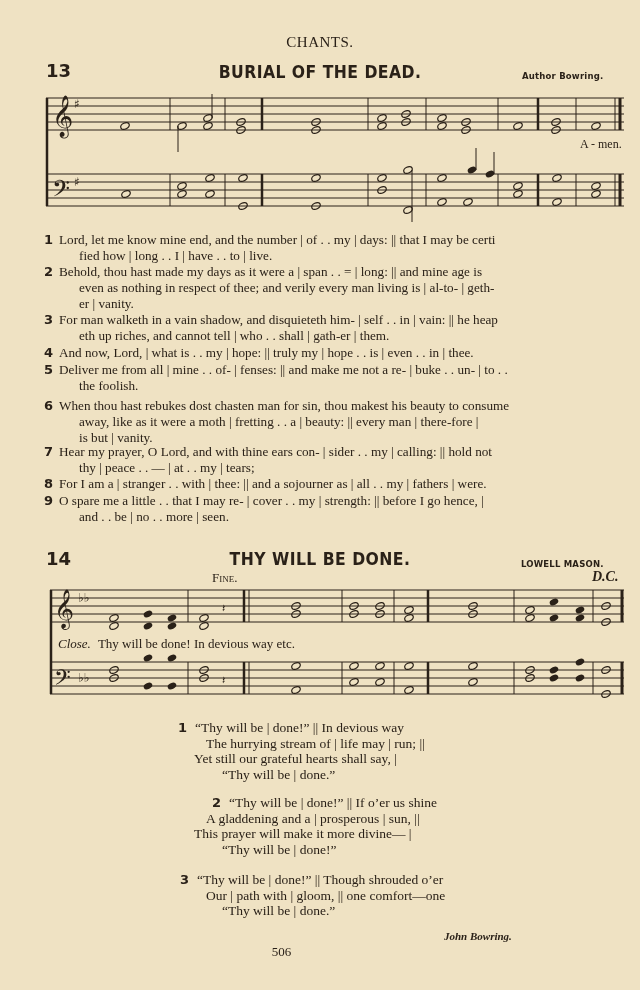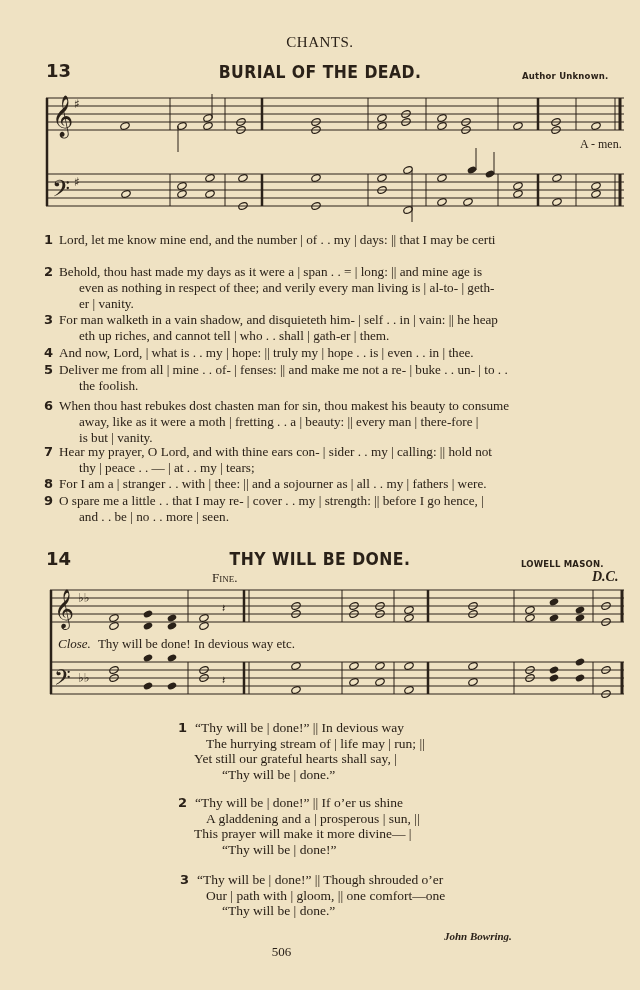--- a/index.html
+++ b/index.html
@@ -26,21 +26,21 @@
   .small-caps { font-variant:small-caps; }
   .italic { font-style:italic; }
 </style>
 </head>
 <body>
 
 <div class="abs section-head">CHANTS.</div>
 
 <div class="abs hymn-num" style="top:60px;left:46px;">13</div>
 <div class="abs hymn-title" style="top:62px;left:0;width:640px;text-align:center;">BURIAL OF THE DEAD.</div>
-<div class="abs author" style="top:71px;left:522px;">Author Unknown.</div>
+<div class="abs author" style="top:71px;left:522px;">Author Bowring.</div>
 
 <svg class="staff" style="left:0;top:88px;" width="640" height="140">
   <g stroke="#2a2118" stroke-width="1" fill="none">
 
     <line x1="46" y1="10" x2="624" y2="10"></line>
       <line x1="46" y1="18" x2="624" y2="18"></line>
     <line x1="46" y1="26" x2="624" y2="26"></line>
       <line x1="46" y1="34" x2="624" y2="34"></line>
     <line x1="46" y1="42" x2="624" y2="42"></line>
 
@@ -138,21 +138,21 @@
     <line x1="412" y1="82" x2="412" y2="134"></line>
       <line x1="476" y1="82" x2="476" y2="60"></line>
     <line x1="494" y1="86" x2="494" y2="64"></line>
   </g>
   <text x="580" y="60" font-size="12" fill="#2a2118" font-family="Liberation Serif, serif">A - men.</text>
 </svg>
 
 <div id="h13-verses">
     <div class="verse" style="top: 232px;">
       <span class="vn">1</span>
-      <div class="vt"><span>Lord, let me know mine end, and the number | of . . my | days: || that I may be certi</span></div>
+      <div class="vt"><span>Lord, let me know mine end, and the number | of . . my | days: || that I may be certi</span><span class="cont">fied how | long . . I | have . . to | live.</span></div>
     </div>
     <div class="verse" style="top: 264px;">
       <span class="vn">2</span>
       <div class="vt"><span>Behold, thou hast made my days as it were a | span . . = | long: || and mine age is</span><span class="cont">even as nothing in respect of thee; and verily every man living is | al-to- | geth-</span><span class="cont">er | vanity.</span></div>
     </div>
     <div class="verse" style="top: 312px;">
       <span class="vn">3</span>
       <div class="vt"><span>For man walketh in a vain shadow, and disquieteth him- | self . . in | vain: || he heap</span><span class="cont">eth up riches, and cannot tell | who . . shall | gath-er | them.</span></div>
     </div>
     <div class="verse" style="top: 345px;">
@@ -288,21 +288,21 @@
 </svg>
 
 <div id="h14-stanzas">
     <div class="stanza" style="top: 720px;">
       <span class="l" style="padding-left: 0px;"><span class="sn">1</span><span>“Thy will be | done!” || In devious way</span></span>
       <span class="l" style="padding-left: 28px;"><span>The hurrying stream of | life may | run; ||</span></span>
       <span class="l" style="padding-left: 16px;"><span>Yet still our grateful hearts shall say, |</span></span>
       <span class="l" style="padding-left: 44px;"><span>“Thy will be | done.”</span></span>
     </div>
     <div class="stanza" style="top: 795px;">
-      <span class="l" style="padding-left: 0px;"><span class="sn">2</span><span>“Thy will be | done!” || If o’er us shine</span></span>
+      <span class="l" style="padding-left: 0px; margin-left: 34px;"><span class="sn">2</span><span>“Thy will be | done!” || If o’er us shine</span></span>
       <span class="l" style="padding-left: 28px;"><span>A gladdening and a | prosperous | sun, ||</span></span>
       <span class="l" style="padding-left: 16px;"><span>This prayer will make it more divine— |</span></span>
       <span class="l" style="padding-left: 44px;"><span>“Thy will be | done!”</span></span>
     </div>
     <div class="stanza" style="top: 872px;">
       <span class="l" style="padding-left: 0px; text-align: center;"><span class="sn">3</span><span>“Thy will be | done!” || Though shrouded o’er</span></span>
       <span class="l" style="padding-left: 28px;"><span>Our | path with | gloom, || one comfort—one</span></span>
       <span class="l" style="padding-left: 44px;"><span>“Thy will be | done.”</span></span>
     </div>
   </div>

